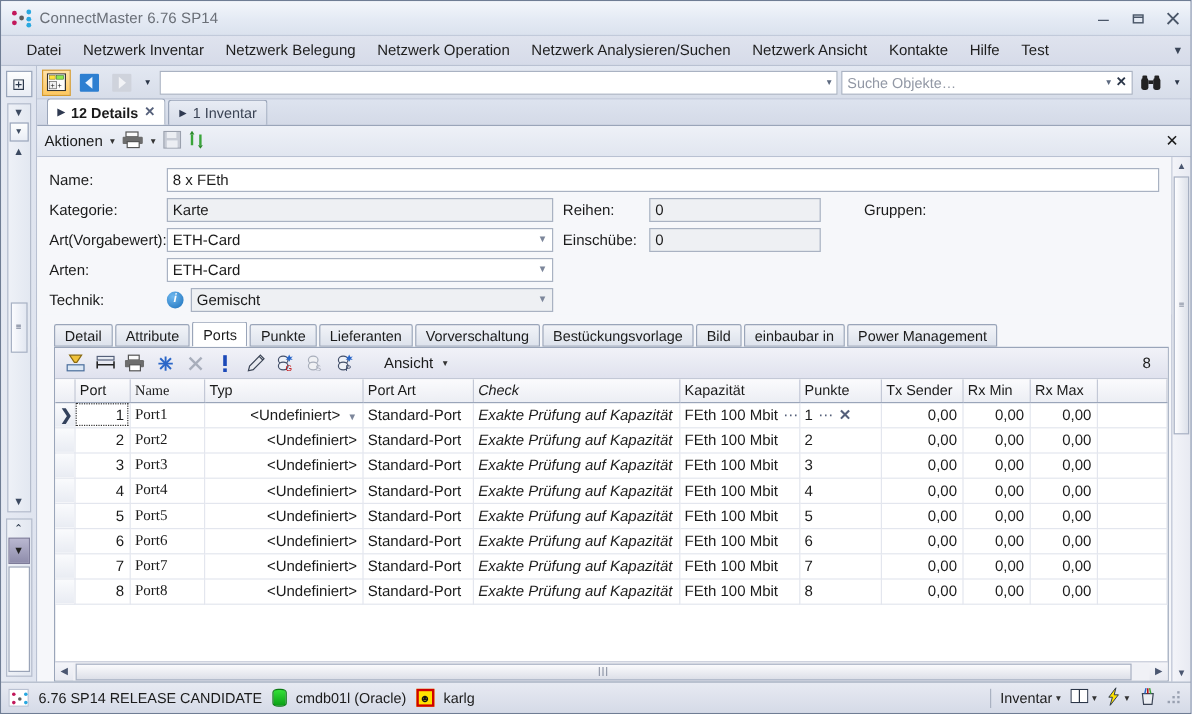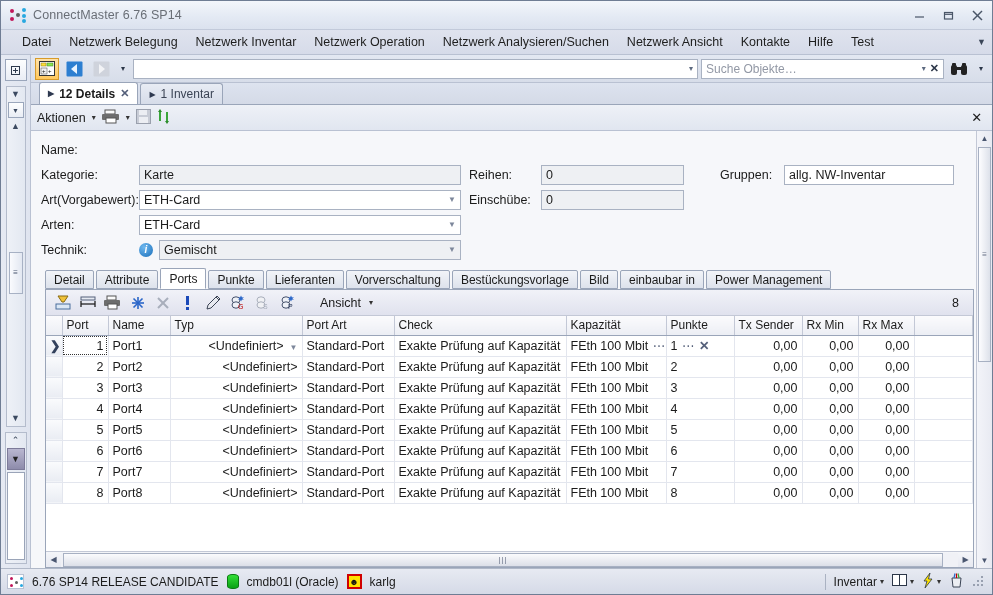--- a/index.html
+++ b/index.html
@@ -245,24 +245,24 @@
   }
   table.grid td {
     height: 21px; font-size: 12.5px; padding: 0 4px;
     border-right: 1px solid #e3e6ee; border-bottom: 1px solid #e3e6ee;
     white-space: nowrap; overflow: hidden;
   }
   .num { text-align: right; }
   .c-sel { width: 16px; background: linear-gradient(180deg,#fafbfd,#e9ecf3); border-right:1px solid #c3c8d6; text-align:center; color:#33415c; font-weight:bold; font-size:11px;}
   th.c-sel { background: linear-gradient(180deg,#fbfbfd,#eceef4); }
   .c-port { width: 46px; }
-  .c-name { width: 62px; }
+  .c-name { width: 62px; font-family: Liberation Serif, serif; }
   .c-typ  { width: 132px; }
   .c-art  { width: 92px; }
-  .c-check{ width: 172px; }
+  .c-check{ width: 172px; font-style: italic; }
   .c-kap  { width: 100px; }
   .c-pkt  { width: 68px; }
   .c-tx   { width: 68px; }
   .c-rxmin{ width: 56px; }
   .c-rxmax{ width: 56px; }
   .c-fill { width: auto; border-right: none; }
   tr.editrow td.c-port { outline: 1px dotted #333; outline-offset: -2px; }
   .cellcaret { color:#7d879b; font-size:8px; margin-left:6px; }
   .dots { color:#55607a; letter-spacing:1px; }
   .xsmall { color:#55607a; font-weight:bold; }
@@ -356,22 +356,22 @@
         <svg width="13" height="13" viewBox="0 0 13 13">
             <line x1="2" y1="2" x2="11" y2="11" stroke="#4a5668" stroke-width="1.5"></line>
             <line x1="11" y1="2" x2="2" y2="11" stroke="#4a5668" stroke-width="1.5"></line>
           </svg>
       </div>
     </div>
   </div>
 
   <div class="menubar">
     <div class="menuitem">Datei</div>
+    <div class="menuitem">Netzwerk Inventar</div>
     <div class="menuitem">Netzwerk Belegung</div>
-    <div class="menuitem">Netzwerk Inventar</div>
     <div class="menuitem">Netzwerk Operation</div>
     <div class="menuitem">Netzwerk Analysieren/Suchen</div>
     <div class="menuitem">Netzwerk Ansicht</div>
     <div class="menuitem">Kontakte</div>
     <div class="menuitem">Hilfe</div>
     <div class="menuitem">Test</div>
     <div class="menu-overflow">▼</div>
   </div>
 
   <div class="bodyrow">
@@ -492,34 +492,34 @@
         <span class="spacer"></span>
         <span class="closeX">✕</span>
       </div>
 
       <div style="flex:1 1 auto; display:flex; min-height:0;">
         <div style="flex:1 1 auto; display:flex; flex-direction:column; min-width:0; background:#f6f7fa;">
 
           <div class="formpanel">
             <div class="frow">
               <span class="flabel">Name:</span>
+              <span class="finput w1">
+                <span>8 x FEth</span>
+              </span>
             </div>
             <div class="frow">
               <span class="flabel">Kategorie:</span>
               <span class="finput ro w2">
                 <span>Karte</span>
               </span>
               <span class="lbl2">Reihen:</span>
               <span class="finput ro" style="width:143px">
                 <span>0</span>
               </span>
               <span class="lbl3">Gruppen:</span>
-              <span class="finput" style="width:170px">
-                <span>allg. NW-Inventar</span>
-              </span>
             </div>
             <div class="frow">
               <span class="flabel">Art(Vorgabewert):</span>
               <span class="finput w2">
                 <span>ETH-Card</span>
                 <span class="caret">▼</span>
               </span>
               <span class="lbl2">Einschübe:</span>
               <span class="finput ro" style="width:143px">
                 <span>0</span>

